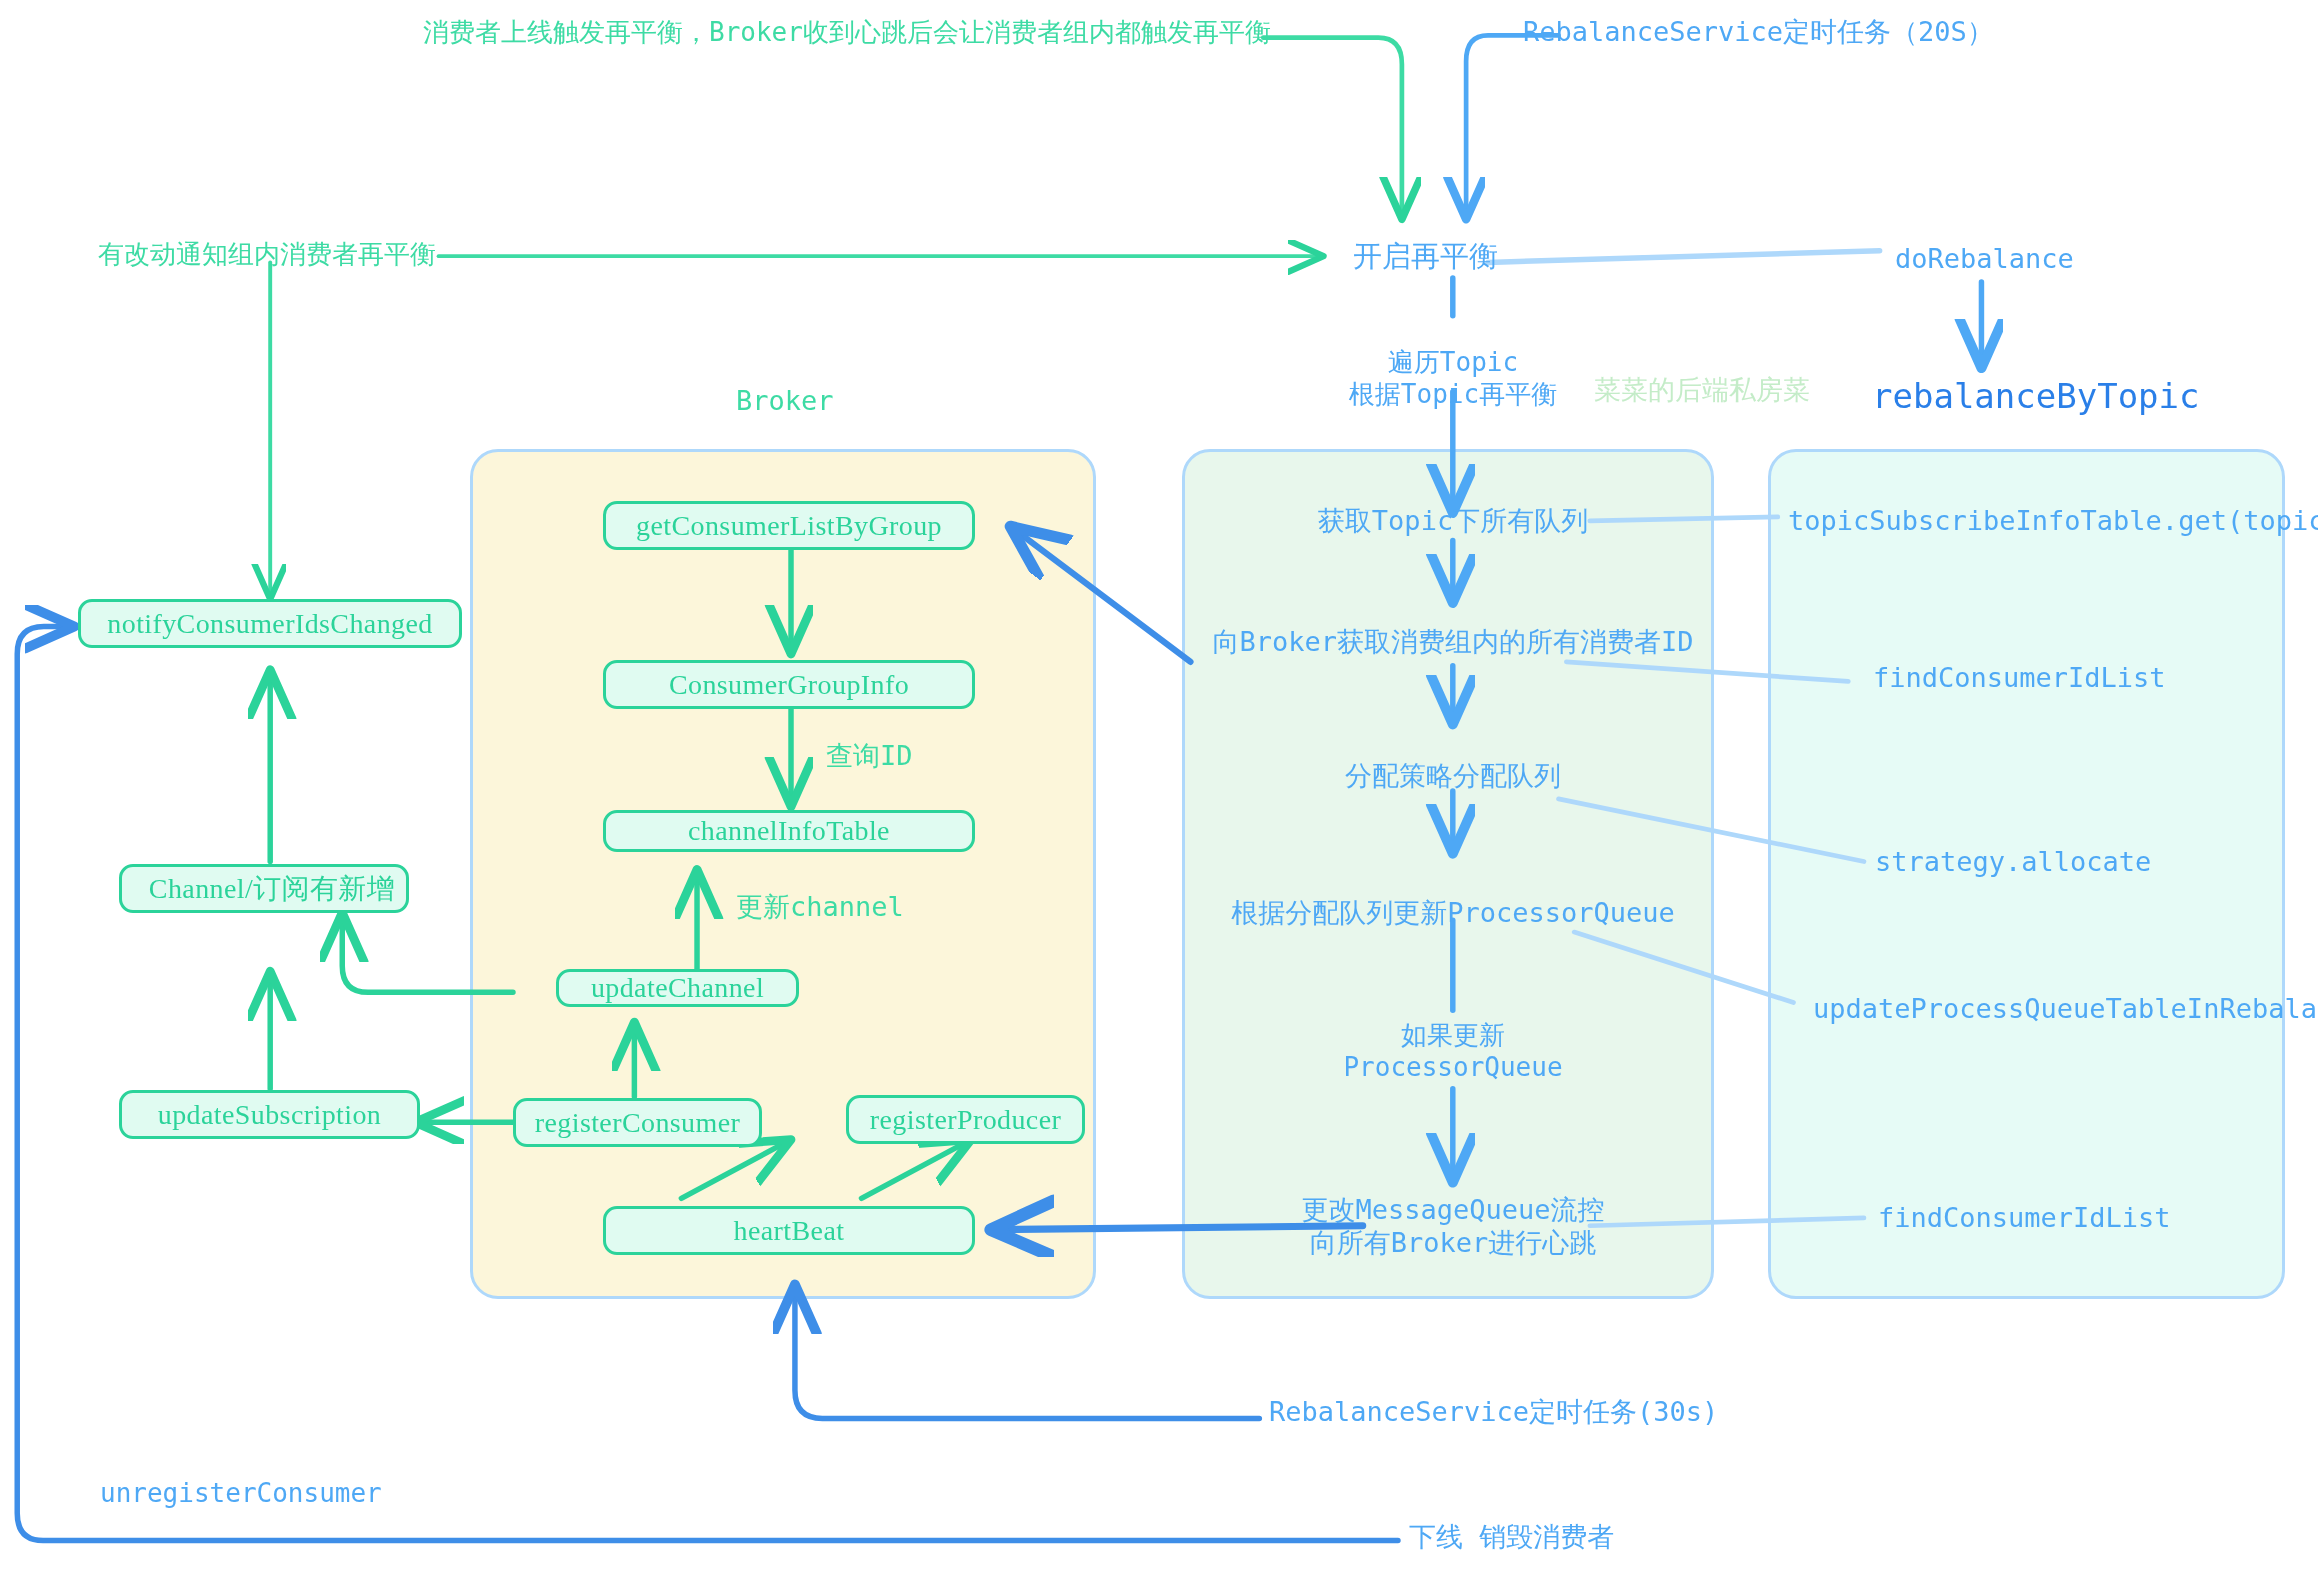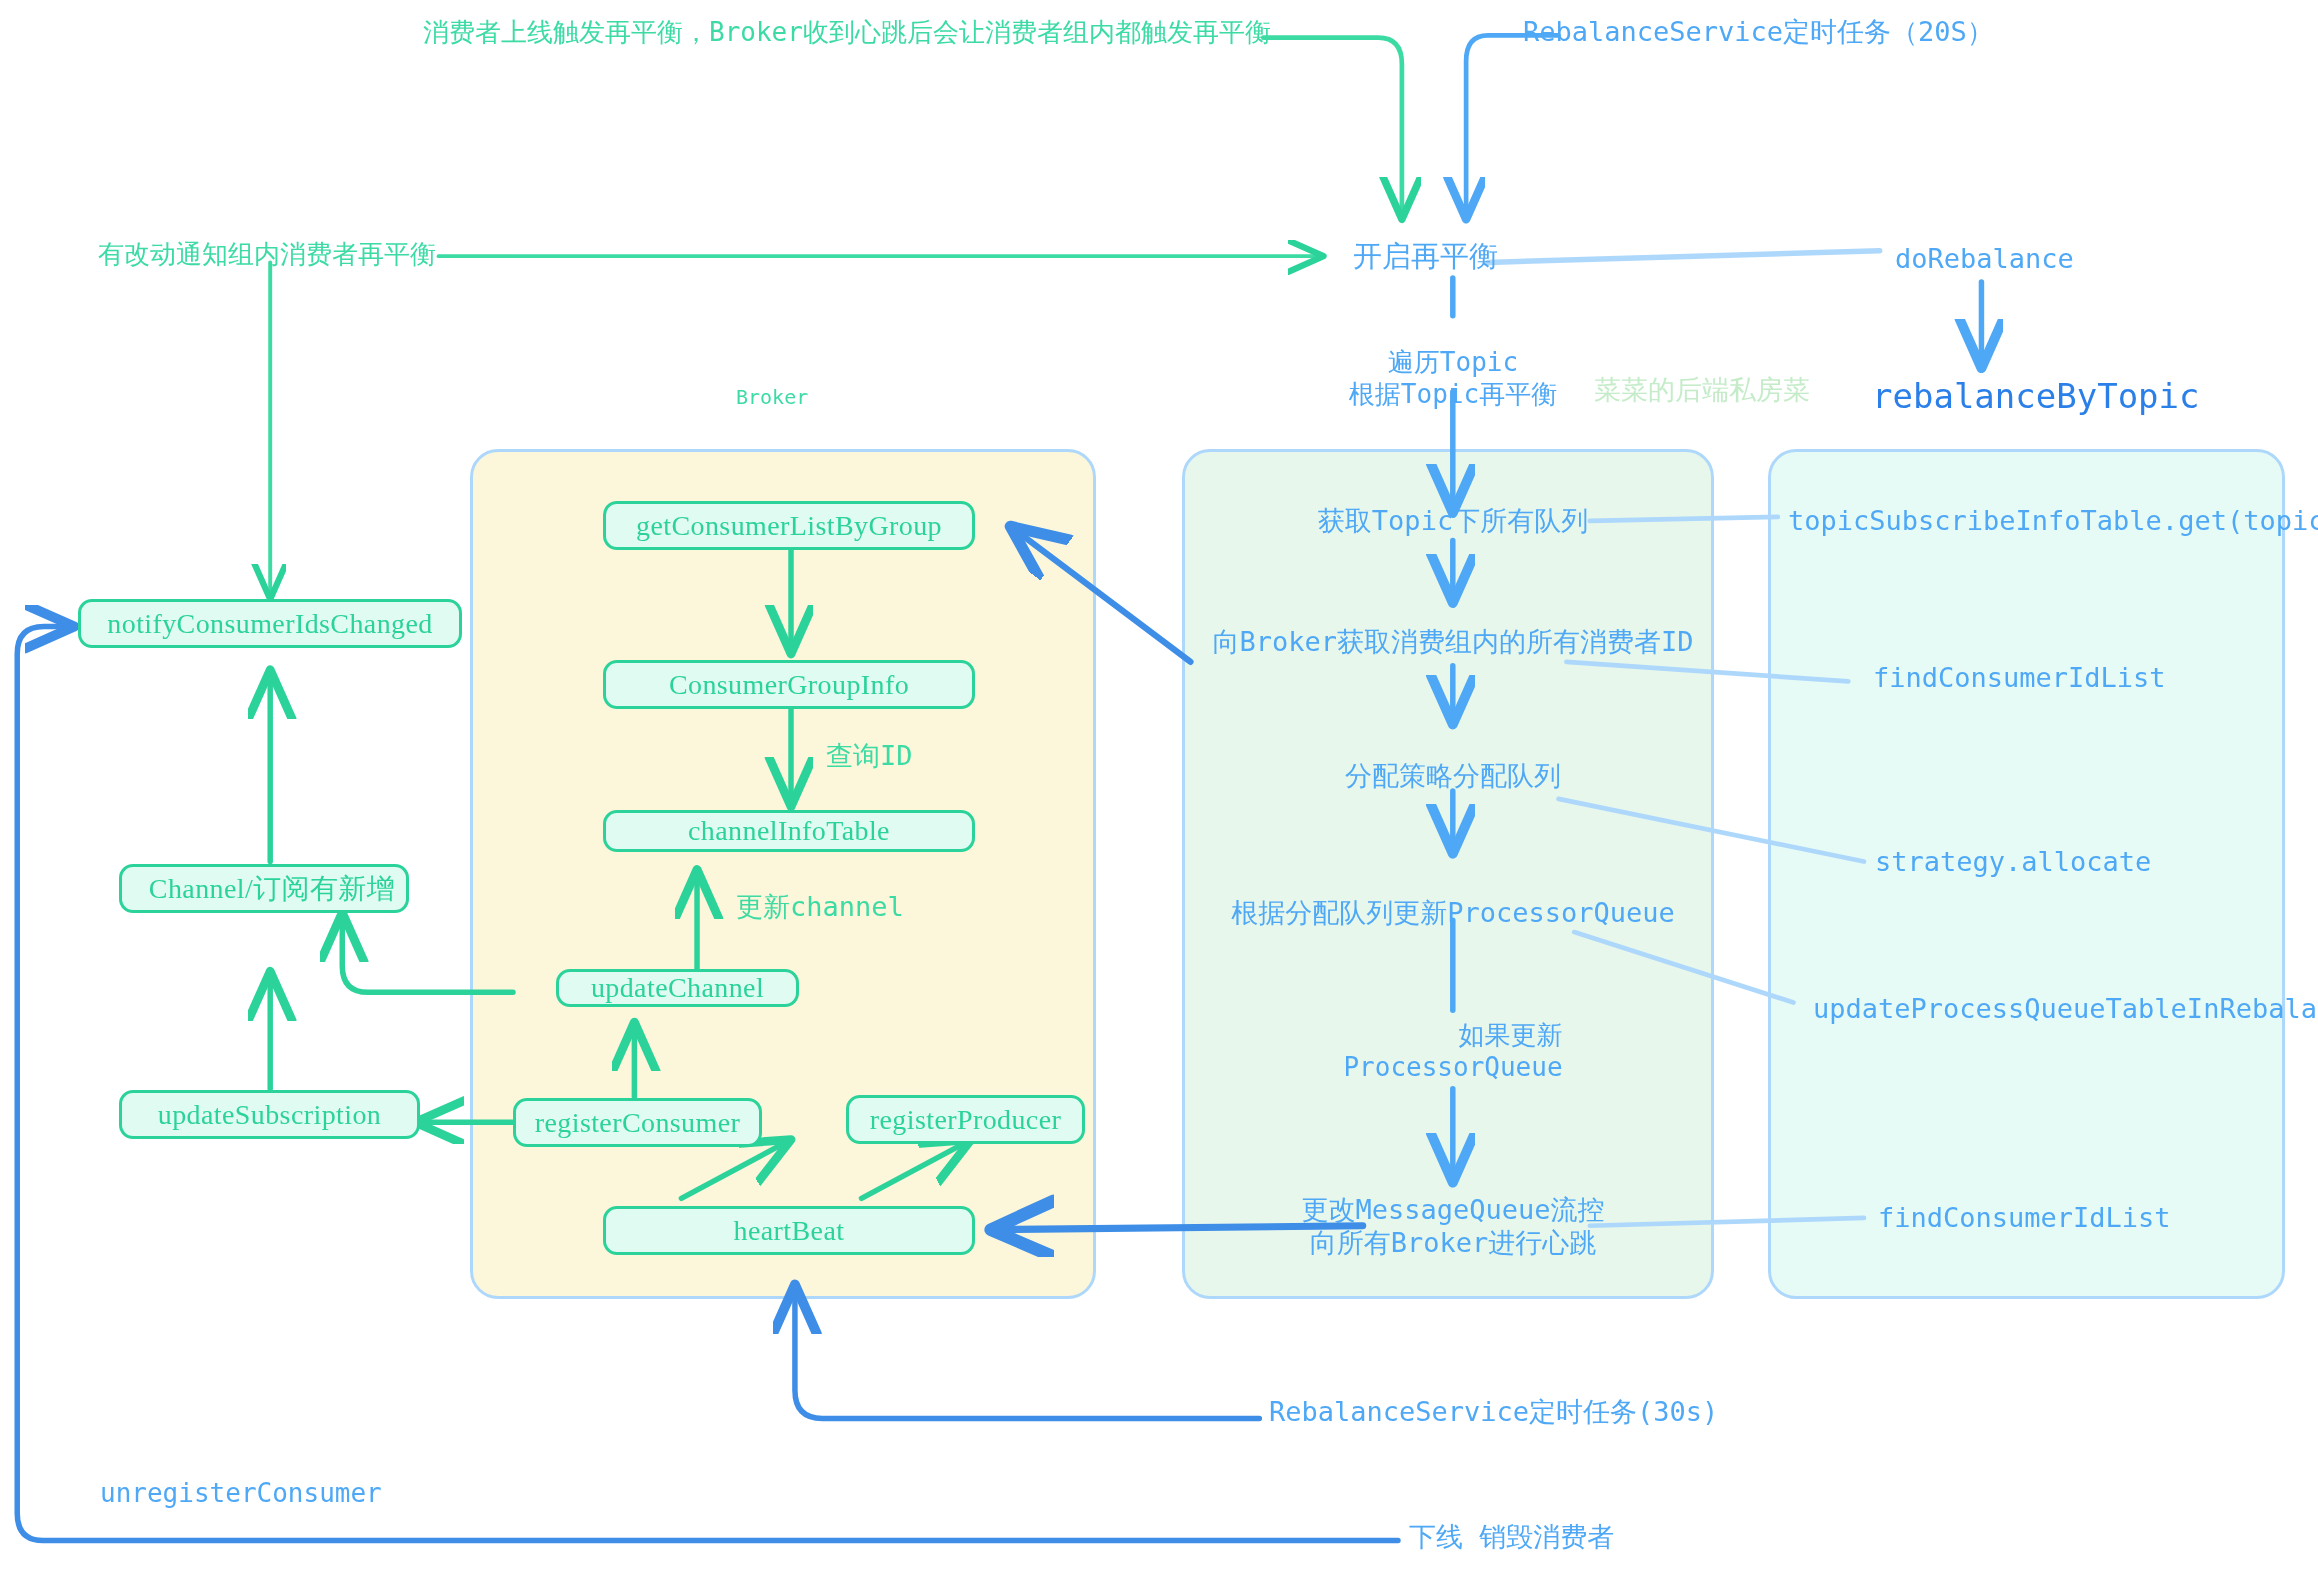--- a/index.html
+++ b/index.html
@@ -128,27 +128,27 @@
 
   <div class="lbl blue" style="left:1895px;top:243px;font-size:27px;">doRebalance</div>
 
   <div class="lbl deepblue" style="left:1872px;top:376px;font-size:34px;">rebalanceByTopic</div>
 
   <div class="lbl blue ctr" style="left:1453px;top:347px;font-size:26px;">遍历Topic
 根据Topic再平衡</div>
 
   <div class="lbl wm" style="left:1594px;top:374px;font-size:27px;">菜菜的后端私房菜</div>
 
-  <div class="lbl green" style="left:736px;top:385px;font-size:20px;">Broker</div>
+  <div class="lbl green" style="left:736px;top:385px;font-size:27px;">Broker</div>
 
   <div class="lbl blue ctr" style="left:1453px;top:505px;font-size:27px;">获取Topic下所有队列</div>
   <div class="lbl blue ctr" style="left:1453px;top:626px;font-size:27px;">向Broker获取消费组内的所有消费者ID</div>
   <div class="lbl blue ctr" style="left:1453px;top:760px;font-size:27px;">分配策略分配队列</div>
   <div class="lbl blue ctr" style="left:1453px;top:897px;font-size:27px;">根据分配队列更新ProcessorQueue</div>
-  <div class="lbl blue ctr" style="left:1453px;top:1020px;font-size:26px;text-align:right;">如果更新
+  <div class="lbl blue ctr" style="left:1453px;top:1020px;font-size:26px;">如果更新
 ProcessorQueue</div>
   <div class="lbl blue ctr" style="left:1453px;top:1194px;font-size:27px;">更改MessageQueue流控
 向所有Broker进行心跳</div>
 
   <div class="lbl blue" style="left:1788px;top:505px;font-size:27px;">topicSubscribeInfoTable.get(topic)</div>
   <div class="lbl blue" style="left:1873px;top:662px;font-size:27px;">findConsumerIdList</div>
   <div class="lbl blue" style="left:1875px;top:846px;font-size:27px;">strategy.allocate</div>
   <div class="lbl blue" style="left:1813px;top:993px;font-size:27px;">updateProcessQueueTableInRebalance</div>
   <div class="lbl blue" style="left:1878px;top:1202px;font-size:27px;">findConsumerIdList</div>
 

